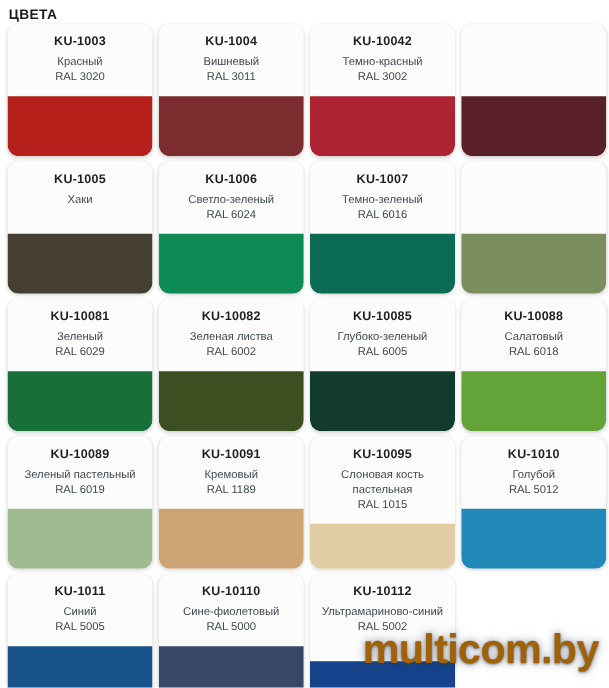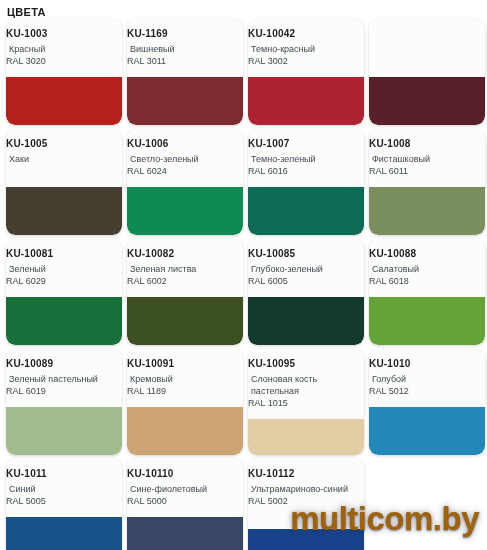--- a/index.html
+++ b/index.html
@@ -46,21 +46,21 @@
     border-radius: 9px;
     background: #fcfcfb;
     box-shadow: 0 1px 3px rgba(0,0,0,0.18);
     overflow: hidden;
     display: flex;
     flex-direction: column;
   }
   .card-text {
     flex: 0 0 auto;
     padding-top: 8px;
-    text-align: left;
+    text-align: center;
     box-sizing: border-box;
   }
   .card-code {
     font-size: 10px;
     font-weight: bold;
     color: #1f1f1f;
     letter-spacing: 0.2px;
     line-height: 13px;
   }
   .card-name {
@@ -111,21 +111,21 @@
       <div class="card">
         <div class="card-text">
           <div class="card-code">KU-1003</div>
           <div class="card-name">Красный</div>
           <div class="card-ral">RAL 3020</div>
         </div>
         <div class="card-swatch swatch-2line" style="background: rgb(181, 32, 26);"></div>
       </div>
       <div class="card">
         <div class="card-text">
-          <div class="card-code">KU-1169</div>
+          <div class="card-code">KU-1004</div>
           <div class="card-name">Вишневый</div>
           <div class="card-ral">RAL 3011</div>
         </div>
         <div class="card-swatch swatch-2line" style="background: rgb(124, 43, 46);"></div>
       </div>
       <div class="card">
         <div class="card-text">
           <div class="card-code">KU-10042</div>
           <div class="card-name">Темно-красный</div>
           <div class="card-ral">RAL 3002</div>
@@ -152,25 +152,20 @@
       </div>
       <div class="card">
         <div class="card-text">
           <div class="card-code">KU-1007</div>
           <div class="card-name">Темно-зеленый</div>
           <div class="card-ral">RAL 6016</div>
         </div>
         <div class="card-swatch swatch-2line" style="background: rgb(11, 107, 85);"></div>
       </div>
       <div class="card">
-        <div class="card-text">
-          <div class="card-code">KU-1008</div>
-          <div class="card-name">Фисташковый</div>
-          <div class="card-ral">RAL 6011</div>
-        </div>
         <div class="card-swatch swatch-2line" style="background: rgb(123, 143, 94);"></div>
       </div>
       <div class="card">
         <div class="card-text">
           <div class="card-code">KU-10081</div>
           <div class="card-name">Зеленый</div>
           <div class="card-ral">RAL 6029</div>
         </div>
         <div class="card-swatch swatch-2line" style="background: rgb(23, 112, 58);"></div>
       </div>

